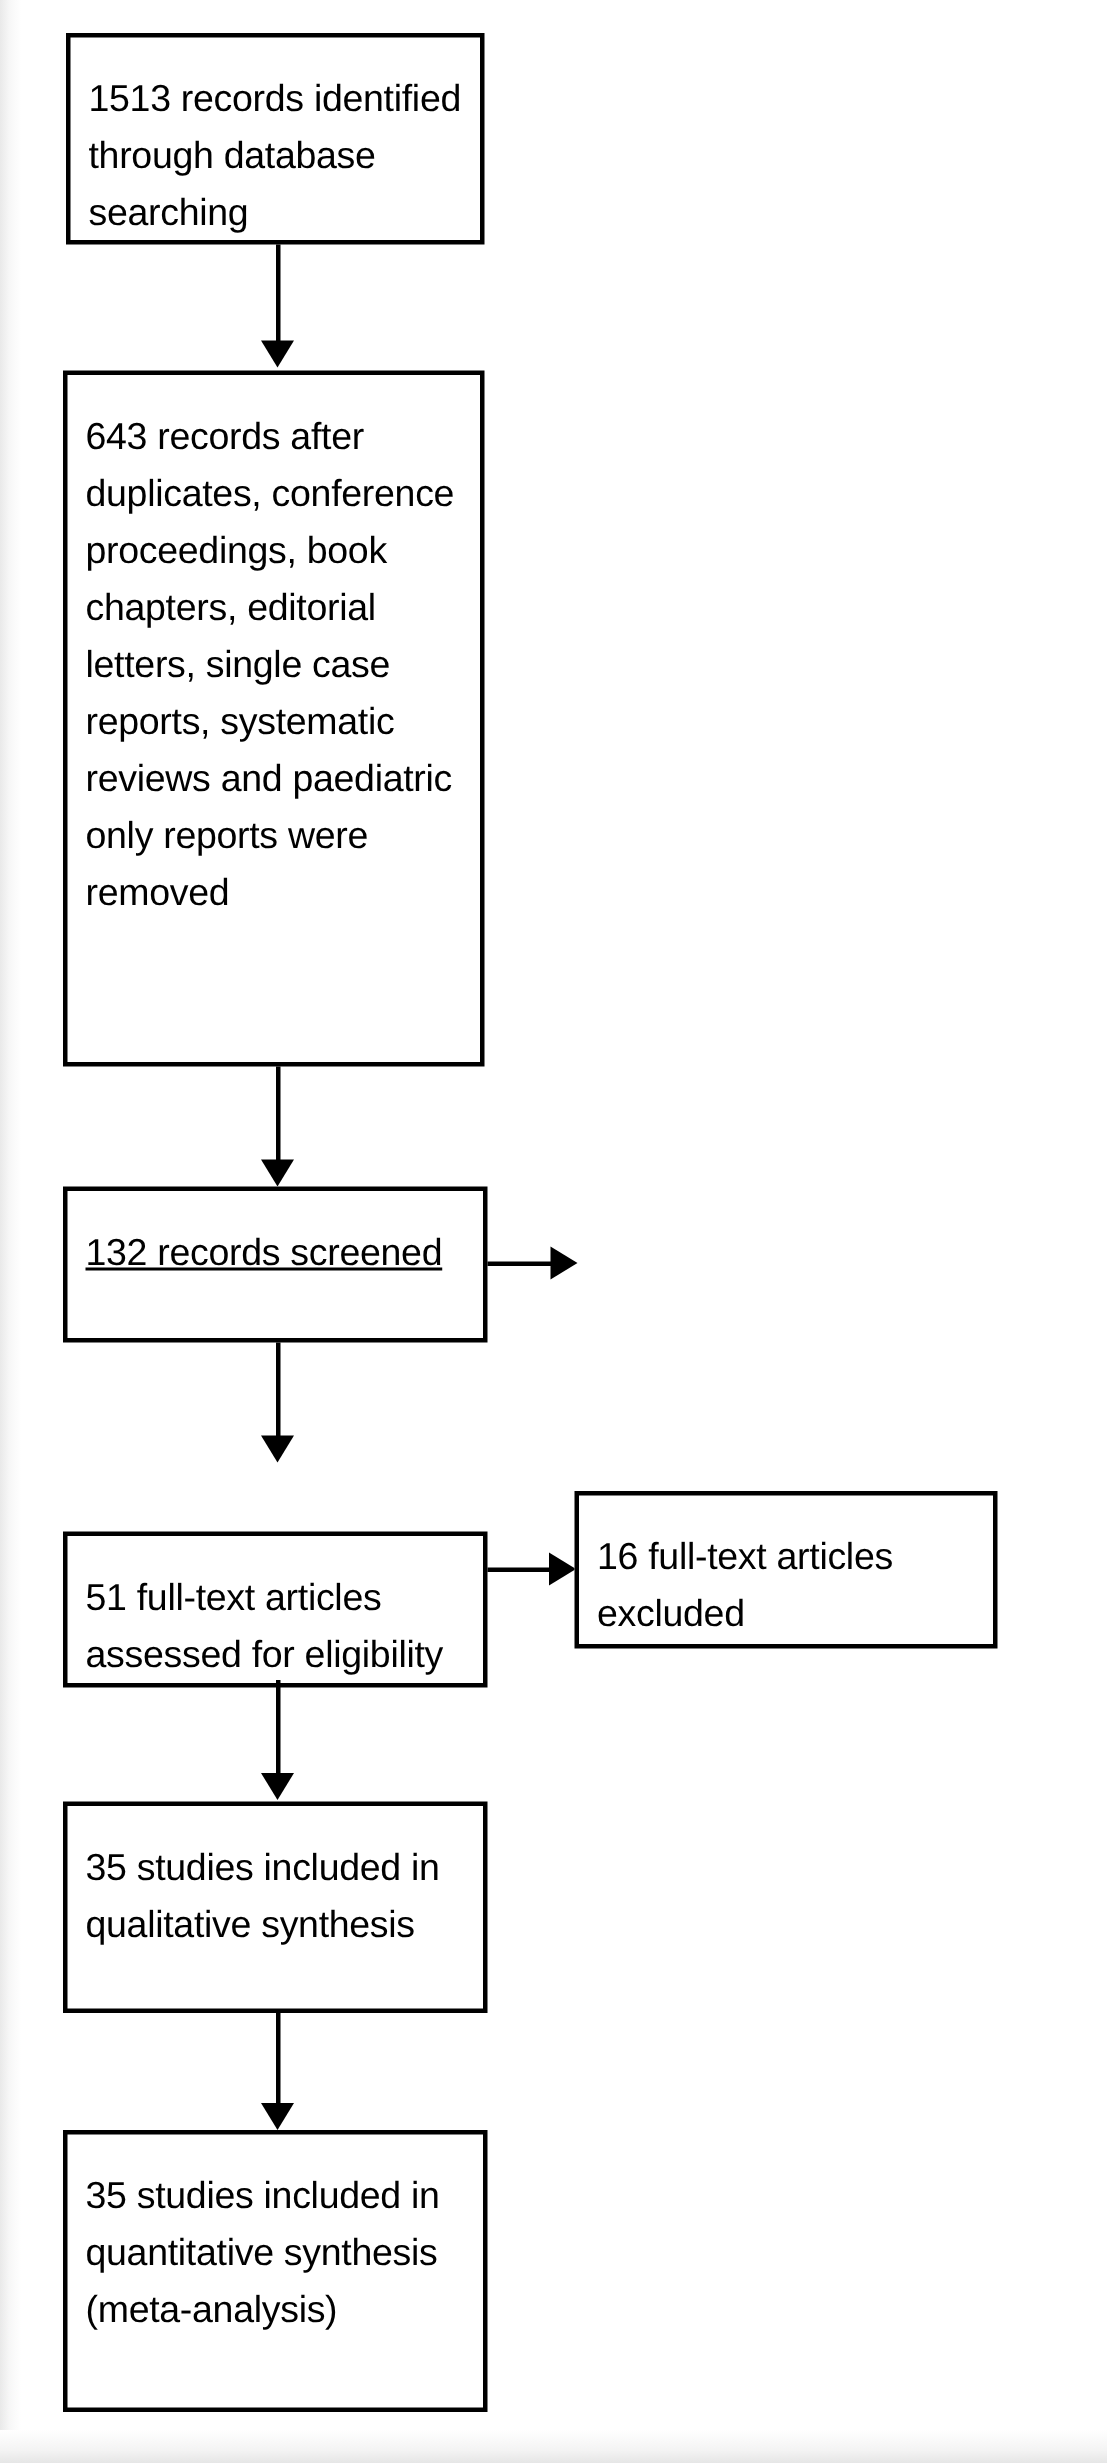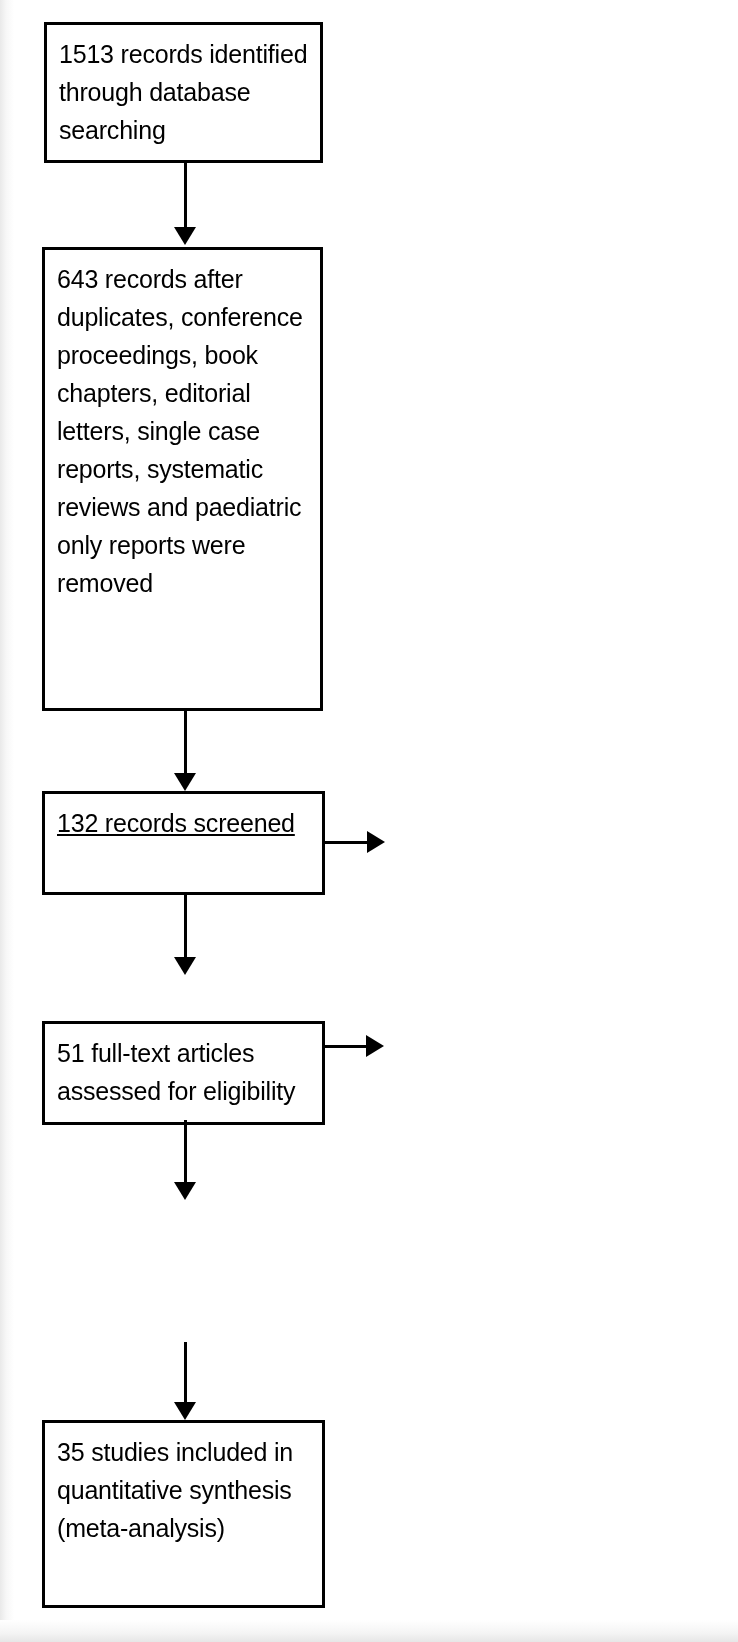--- a/index.html
+++ b/index.html
@@ -33,21 +33,21 @@
     bottom: 0;
     width: 738px;
     height: 22px;
     background: linear-gradient(to bottom, #ffffff 0%, #f4f4f4 60%, #e6e6e6 100%);
   }
   .node {
     position: absolute;
     box-sizing: border-box;
     border: 3px solid #000000;
     background: #ffffff;
-    padding: 10px 12px 8px 12px;
+    padding: 22px 12px 8px 12px;
     color: #000000;
     font-size: 25px;
     line-height: 38px;
     letter-spacing: -0.2px;
     white-space: pre-line;
     overflow: hidden;
   }
   .connector {
     position: absolute;
     background: #000000;
@@ -96,23 +96,25 @@
 
 
   <div class="connector v-line" style="left:184px; top:895px; height:64px;"></div>
   <div class="arrow-down" style="left:174px; top:957px;"></div>
 
   <div class="node" style="left:42px; top:976px; width:283px; height:104px;margin-top:45px;">51 full-text articles assessed for eligibility</div>
 
   <div class="connector h-line" style="left:325px; top:1045px; width:43px;"></div>
   <div class="arrow-right" style="left:366px; top:1035px;"></div>
 
+  <div class="node" style="left:383px; top:994px; width:282px; height:105px;">16 full-text articles excluded</div>
 
   <div class="connector v-line" style="left:184px; top:1120px; height:64px;"></div>
   <div class="arrow-down" style="left:174px; top:1182px;"></div>
 
+  <div class="node" style="left:42px; top:1201px; width:283px; height:141px;">35 studies included in qualitative synthesis</div>
 
   <div class="connector v-line" style="left:184px; top:1342px; height:62px;"></div>
   <div class="arrow-down" style="left:174px; top:1402px;"></div>
 
   <div class="node" style="left:42px; top:1420px; width:283px; height:188px;">35 studies included in quantitative synthesis (meta-analysis)</div>
 
 </div>
 
 </body></html>

